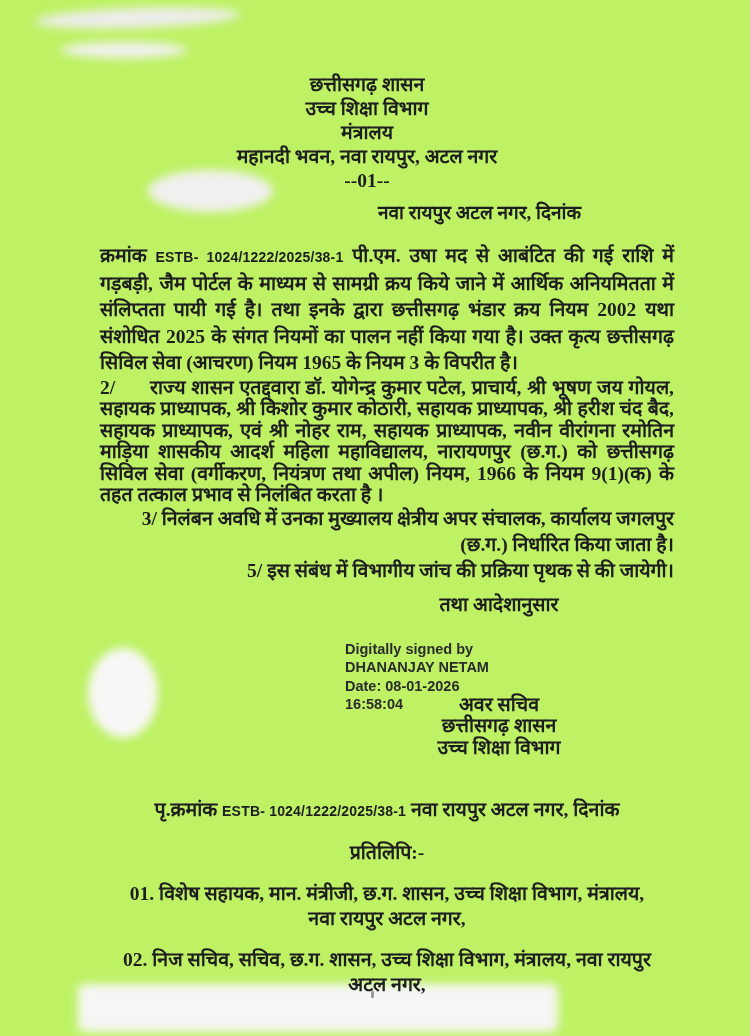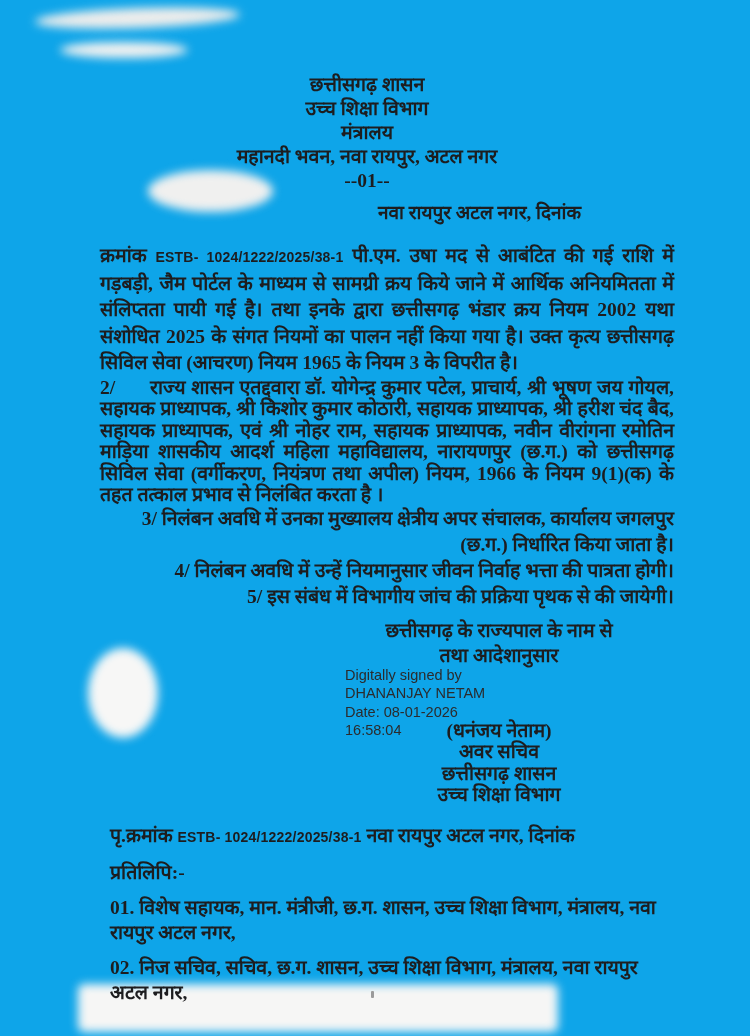--- a/index.html
+++ b/index.html
@@ -1,19 +1,19 @@
 <!DOCTYPE html>
 <html><head>
 <meta charset="utf-8">
 <style>
   html,body{margin:0;padding:0;background:#ffffff;}
   .page{
     position:relative;
     width:750px;height:1036px;
-    background:#0ea5e9;
+    background:#bef264;
     font-family:"Liberation Serif","DejaVu Serif",serif;
     color:#1d1d1f;
     overflow:hidden;
   }
   .content{position:absolute;left:100px;top:73px;width:574px;}
   
   .doc-header{width:534px;text-align:center;font-size:19.5px;line-height:24px;font-weight:600;}
   .doc-header .order-heading{margin-top:0px;}
   
   .dateline{margin-top:6px;margin-left:278px;font-size:19px;font-weight:600;white-space:nowrap;}
@@ -23,27 +23,27 @@
   .para2{line-height:21.5px;}
   .tight{line-height:26px;text-align:right;}
   .bold-num{font-family:"Liberation Sans","DejaVu Sans",sans-serif;font-weight:700;font-size:14px;letter-spacing:.2px;}
   .pnum{display:inline-block;width:50px;}
   
   .signoff{position:relative;margin-left:243px;width:312px;height:187px;margin-top:8px;font-size:19.5px;font-weight:600;}
   .so-line{text-align:center;line-height:25px;}
   .digital-sig{
     position:absolute;left:2px;top:48px;
     font-family:"Liberation Sans","DejaVu Sans",sans-serif;
-    font-size:14.5px;font-weight:400;line-height:18.5px;color:#2b2b2d;
+    font-size:14.5px;font-weight:700;line-height:18.5px;color:#2b2b2d;
     text-align:left;white-space:nowrap;
   }
   .sig-name-col{position:absolute;left:68px;top:102px;width:176px;text-align:center;line-height:21.5px;}
   
   .endorsement{margin-top:18px;font-size:19.5px;line-height:25px;font-weight:600;}
-  .endorsement p{margin:10px;text-align:left;}
+  .endorsement p{margin:16px;text-align:center;}
   
   .art{position:absolute;border-radius:50%;filter:blur(5px);pointer-events:none;}
   .art1{left:35px;top:8px;width:205px;height:20px;background:#ededec;transform:rotate(-2deg);}
   .art2{left:60px;top:42px;width:128px;height:16px;background:#f1f1f0;}
   .art3{left:148px;top:170px;width:125px;height:42px;background:#f0f0ef;}
   .art4{left:78px;top:984px;width:480px;height:48px;background:#f6f6f5;border-radius:6px;}
   .art5{left:88px;top:648px;width:70px;height:90px;background:#f7f7f6;}
   .speck{position:absolute;left:371px;top:991px;width:3px;height:7px;background:#9b9b9b;border-radius:1px;}
 </style>
 </head>
@@ -70,36 +70,33 @@
 
     <div class="dateline">नवा रायपुर अटल नगर, दिनांक</div>
 
     <p class="para para1"><span>क्रमांक</span>
       <span class="bold-num">ESTB- 1024/1222/2025/38-1</span>
       <span>पी.एम. उषा मद से आबंटित की गई राशि में गड़बड़ी, जैम पोर्टल के माध्यम से सामग्री क्रय किये जाने में आर्थिक अनियमितता में संलिप्तता पायी गई है। तथा इनके द्वारा छत्तीसगढ़ भंडार क्रय नियम 2002 यथा संशोधित 2025 के संगत नियमों का पालन नहीं किया गया है। उक्त कृत्य छत्तीसगढ़ सिविल सेवा (आचरण) नियम 1965 के नियम 3 के विपरीत है।</span></p>
 
     <p class="para para2"><span class="pnum">2/</span><span>राज्य शासन एतद्द्वारा डॉ. योगेन्द्र कुमार पटेल, प्राचार्य, श्री भूषण जय गोयल, सहायक प्राध्यापक, श्री किशोर कुमार कोठारी, सहायक प्राध्यापक, श्री हरीश चंद बैद, सहायक प्राध्यापक, एवं श्री नोहर राम, सहायक प्राध्यापक, नवीन वीरांगना रमोतिन माड़िया शासकीय आदर्श महिला महाविद्यालय, नारायणपुर (छ.ग.) को छत्तीसगढ़ सिविल सेवा (वर्गीकरण, नियंत्रण तथा अपील) नियम, 1966 के नियम 9(1)(क) के तहत तत्काल प्रभाव से निलंबित करता है ।</span></p>
 
     <p class="para tight">3/ निलंबन अवधि में उनका मुख्यालय क्षेत्रीय अपर संचालक, कार्यालय जगलपुर (छ.ग.) निर्धारित किया जाता है।</p>
-    <p class="para tight">4/ निलंबन अवधि में उन्हें नियमानुसार जीवन निर्वाह भत्ता की पात्रता होगी।</p>
     <p class="para tight">5/ इस संबंध में विभागीय जांच की प्रक्रिया पृथक से की जायेगी।</p>
 
     <div class="signoff">
-      <div class="so-line">छत्तीसगढ़ के राज्यपाल के नाम से</div>
       <div class="so-line">तथा आदेशानुसार</div>
 
       <div class="digital-sig">
         <div>Digitally signed by</div>
         <div>DHANANJAY NETAM</div>
         <div>Date: 08-01-2026</div>
         <div>16:58:04</div>
       </div>
 
       <div class="sig-name-col">
-        <div>(धनंजय नेताम)</div>
         <div>अवर सचिव</div>
         <div>छत्तीसगढ़ शासन</div>
         <div>उच्च शिक्षा विभाग</div>
       </div>
     </div>
 
     <div class="endorsement">
       <p><span>पृ.क्रमांक</span>
         <span class="bold-num">ESTB- 1024/1222/2025/38-1</span>
         <span>नवा रायपुर अटल नगर, दिनांक</span></p>

